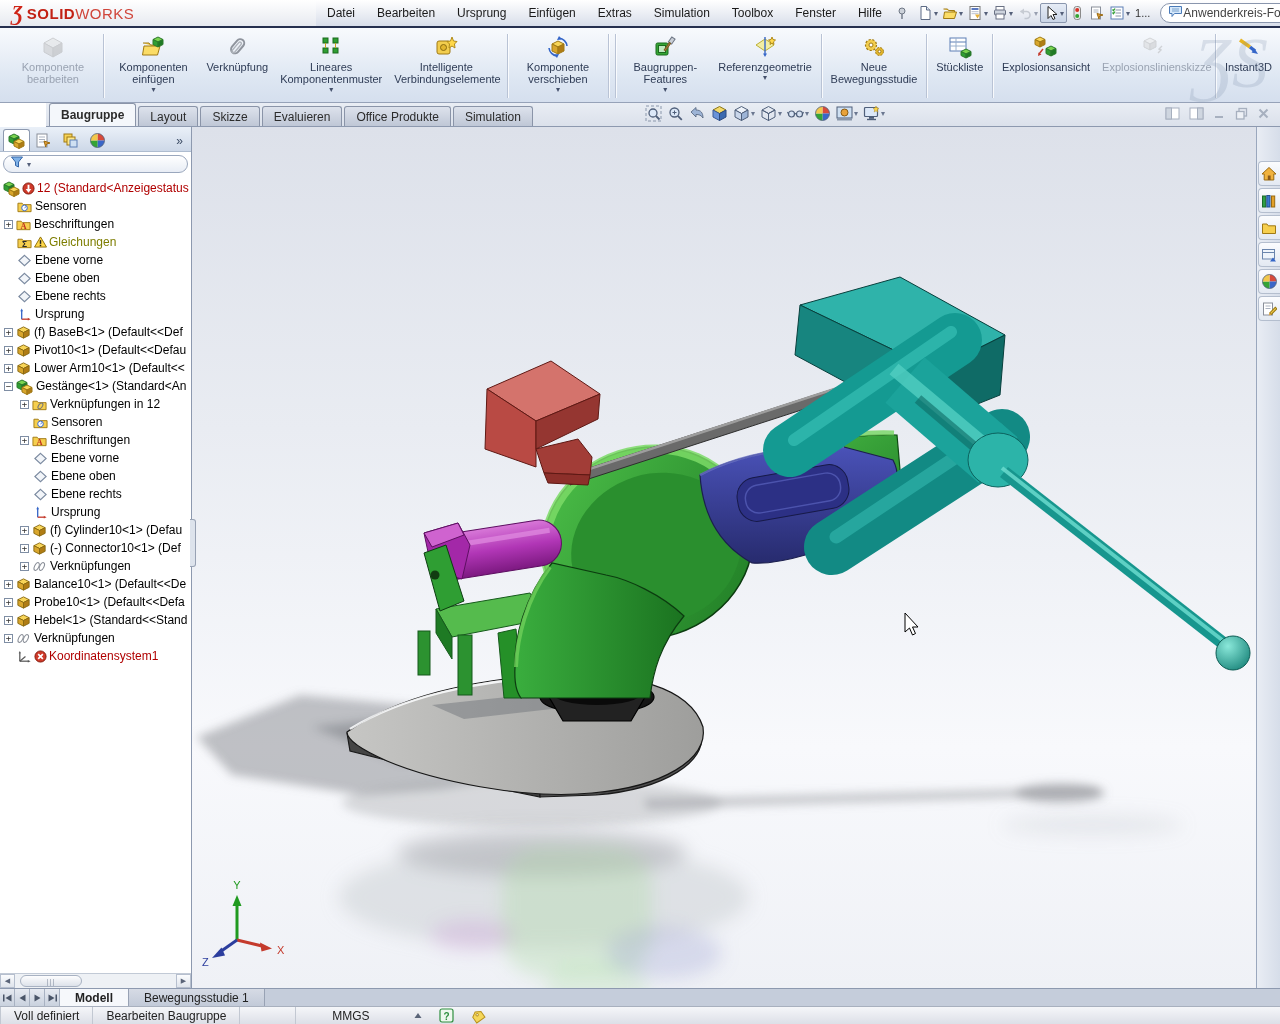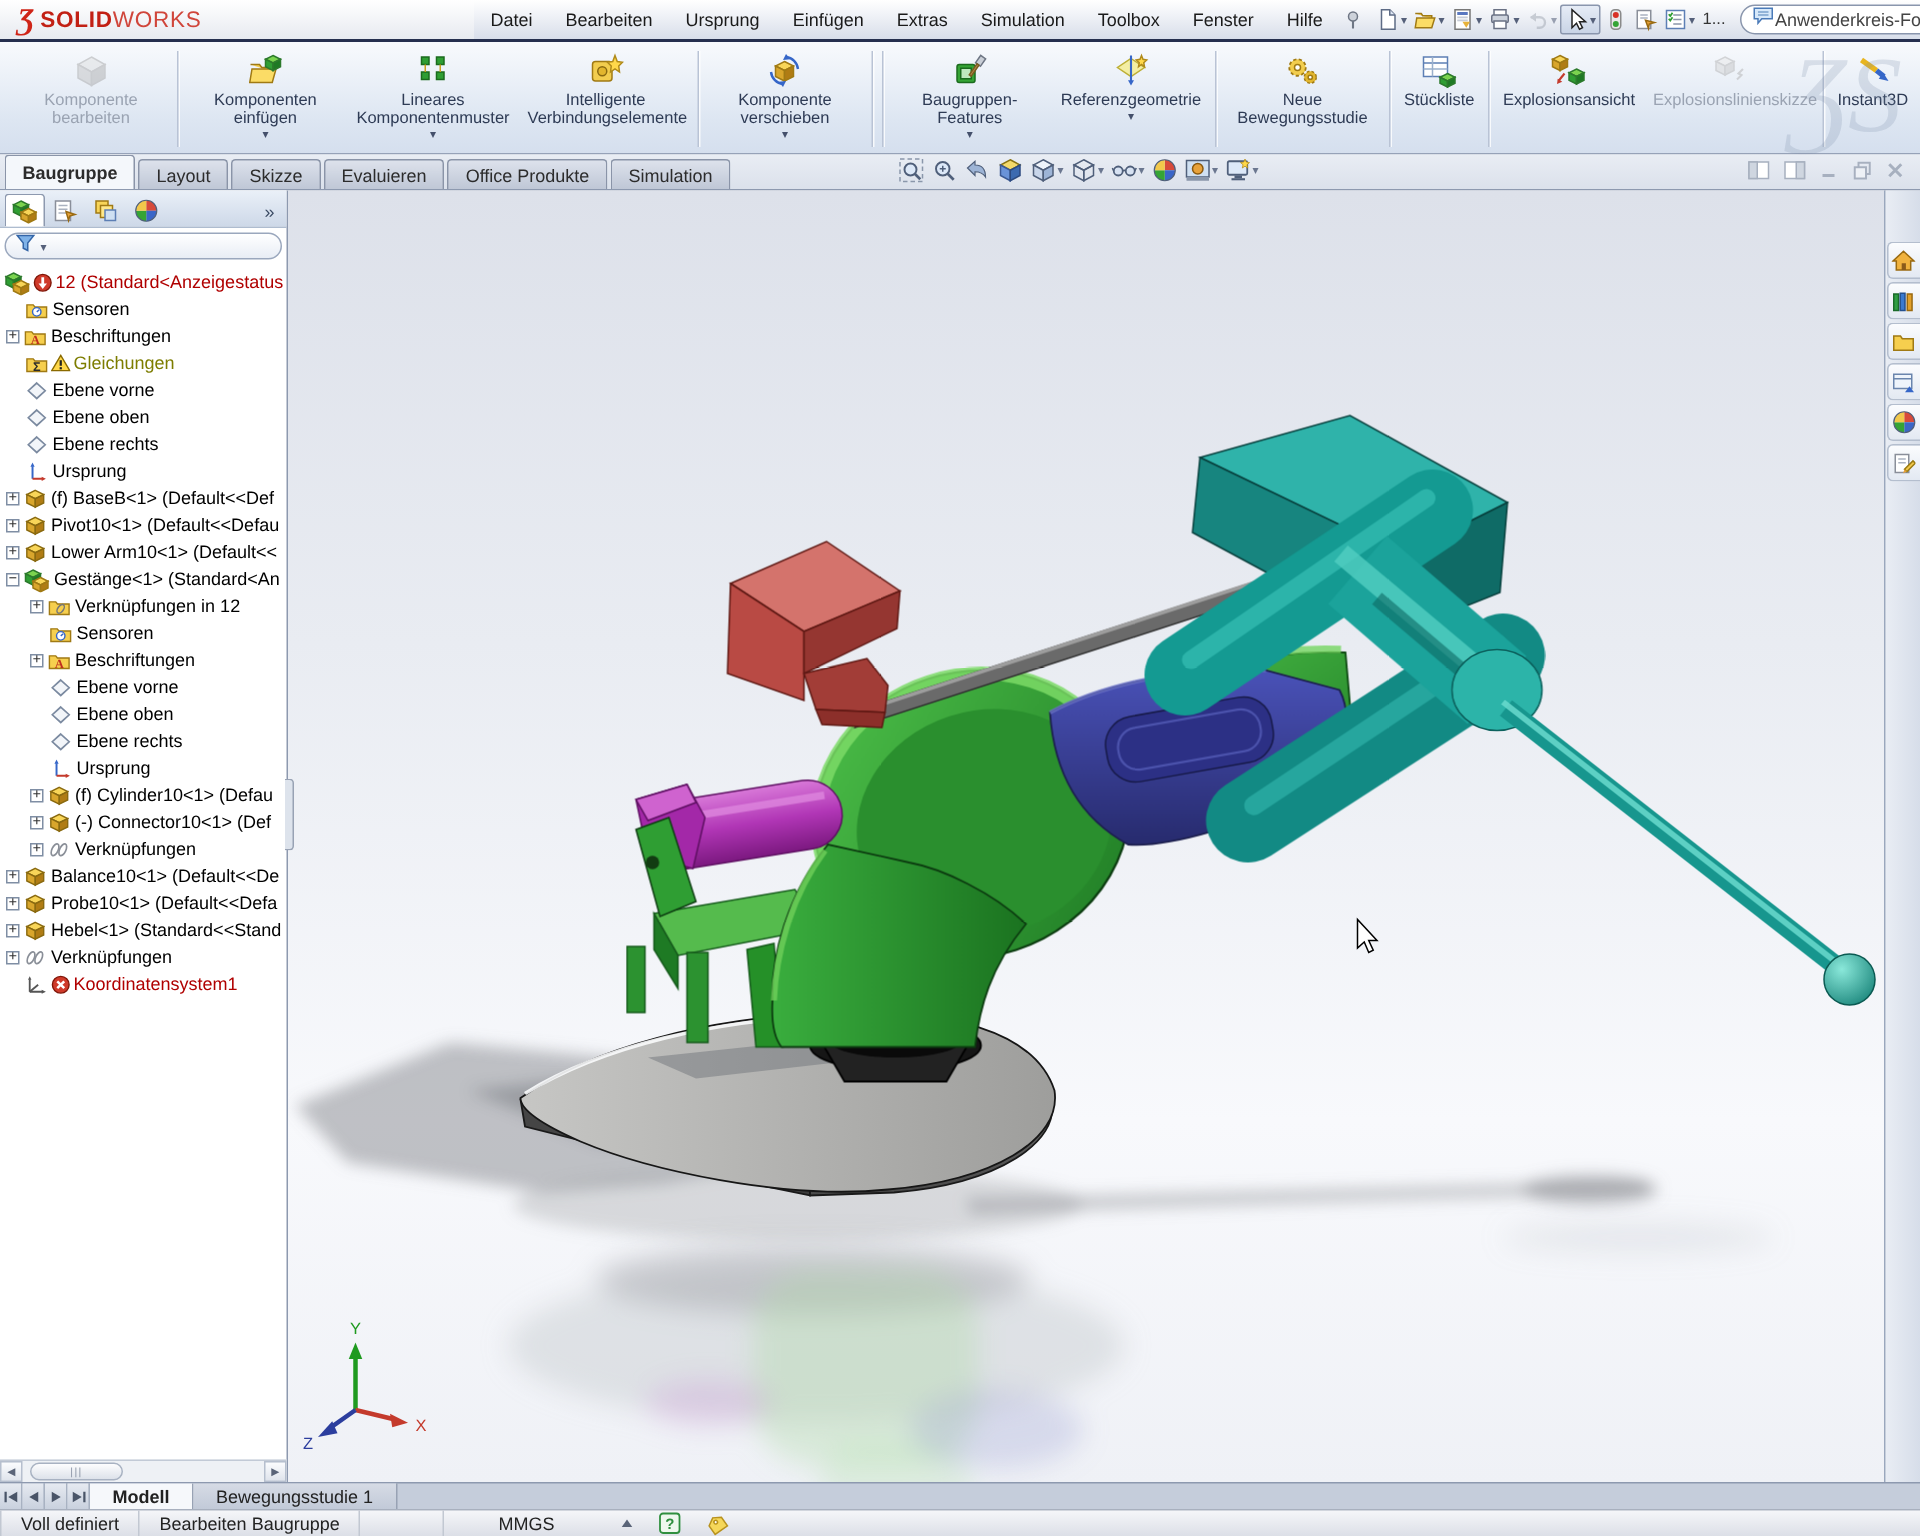--- a/index.html
+++ b/index.html
@@ -30,21 +30,21 @@
 .rbtn{display:flex;flex-direction:column;align-items:center;padding:3px 6px 0;cursor:default;}
 .rbtn .ic{height:27px;display:flex;align-items:center;}
 .rlbl{font-size:11px;line-height:12px;color:#2e3b55;text-align:center;max-width:104px;margin-top:1px;}
 .rbtn .dd{font-size:8px;color:#44506b;height:10px;line-height:9px;}
 .rbtn.dis .rlbl{color:#9aa3b2;}
 .rbtn.dis .ic{opacity:.45;filter:grayscale(1);}
 .rsep{width:1px;background:#b9c3d5;box-shadow:1px 0 0 rgba(255,255,255,.8);margin:4px 3px;}
 .wm{position:absolute;right:12px;top:-6px;font-size:72px;font-style:italic;font-weight:normal;color:rgba(125,140,170,.22);font-family:"Liberation Serif",serif;pointer-events:none;}
 
 
-.tabrow{height:24px;background:linear-gradient(#e9edf4,#dbe1eb);border-bottom:1px solid #8d99af;display:flex;align-items:flex-end;position:relative;flex:none;}
+.tabrow{height:24px;background:linear-gradient(#e9edf4,#dbe1eb);border-bottom:1px solid #8d99af;display:flex;align-items:flex-end;position:relative;flex:none;margin-left:46px;}
 .ctabs{display:flex;align-items:flex-end;height:100%;padding-left:3px;}
 .ctab{height:20px;display:flex;align-items:center;padding:0 11px;font-size:12px;color:#2c2c2c;background:linear-gradient(#dde2ec,#bfc7d6);border:1px solid #8a94a8;border-bottom:none;border-radius:3px 3px 0 0;margin-right:2px;white-space:nowrap;}
 .ctab.active{background:#f4f7fb;font-weight:bold;height:23px;}
 .headsup{position:absolute;left:598px;top:2px;display:flex;align-items:center;gap:3px;}
 .hbtn{display:flex;align-items:center;padding:0 1px;}
 .hbtn .dd{font-size:8px;color:#6b7790;margin-left:1px;}
 .docctl{position:absolute;right:10px;top:4px;display:flex;gap:9px;align-items:center;}
 
 
 .main{flex:1;display:flex;min-height:0;position:relative;}
@@ -237,20 +237,32 @@
             <svg width="24" height="24" viewBox="0 0 24 24">
               <path d="M2,8 h6 l1.5,2 h8 v3" fill="#f6cf4e" stroke="#a07a14"></path>
               <polygon points="3,11 19,11 16.5,20 1.5,20" fill="#fbdc66" stroke="#a07a14"></polygon>
               <polygon points="17,2 22,4.5 17,7 12,4.5" fill="#7ad34f" stroke="#2c7a2c"></polygon>
               <polygon points="12,4.5 17,7 17,12 12,9.5" fill="#2f9e33" stroke="#2c7a2c"></polygon>
               <polygon points="22,4.5 17,7 17,12 22,9.5" fill="#1e7a24" stroke="#2c7a2c"></polygon>
             </svg>
           </span>
           <div class="rlbl">Komponenten einfügen</div>
           <div class="dd">▾</div>
+        </div>
+        <div class="rbtn">
+          <span class="ic">
+            <svg width="24" height="24" viewBox="0 0 24 24">
+              <g transform="rotate(40 12 12)">
+                <rect x="8" y="3" width="8" height="16" rx="4" fill="none" stroke="#8f949d" stroke-width="2"></rect>
+                <rect x="10.5" y="6" width="3" height="13" rx="1.5" fill="none" stroke="#aeb3bb" stroke-width="1.4"></rect>
+              </g>
+            </svg>
+          </span>
+          <div class="rlbl">Verknüpfung</div>
+          <div class="dd"></div>
         </div>
         <div class="rbtn">
           <span class="ic">
             <svg width="24" height="24" viewBox="0 0 24 24">
               <g fill="#2f9e33" stroke="#1b6b1e">
                 <rect x="4" y="3" width="5" height="5"></rect>
                 <rect x="14" y="3" width="5" height="5"></rect>
                 <rect x="4" y="13" width="5" height="5"></rect>
                 <rect x="14" y="13" width="5" height="5"></rect>
               </g>

